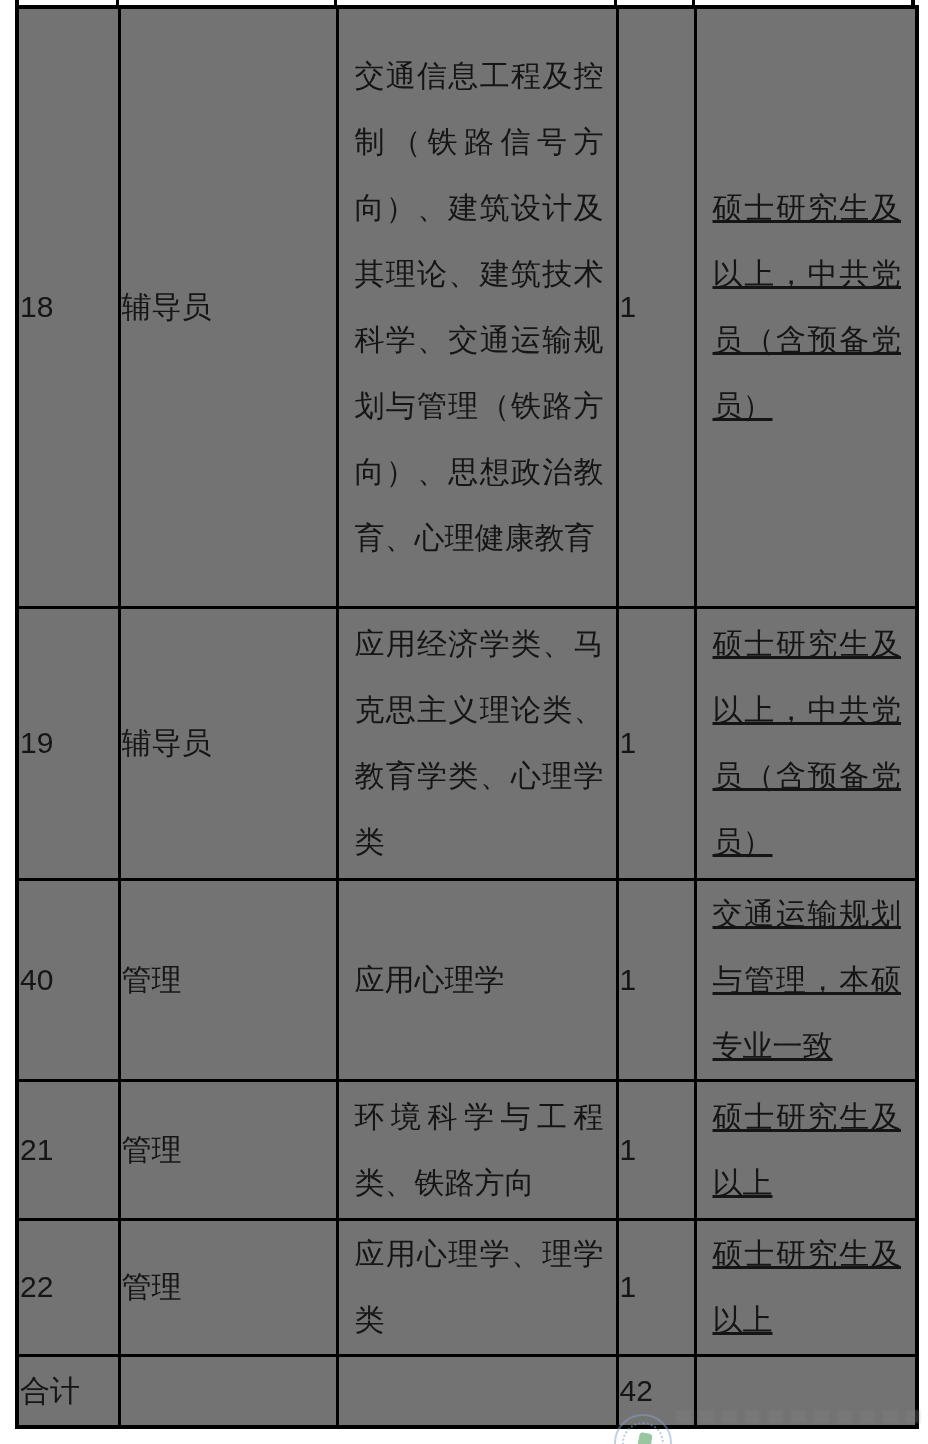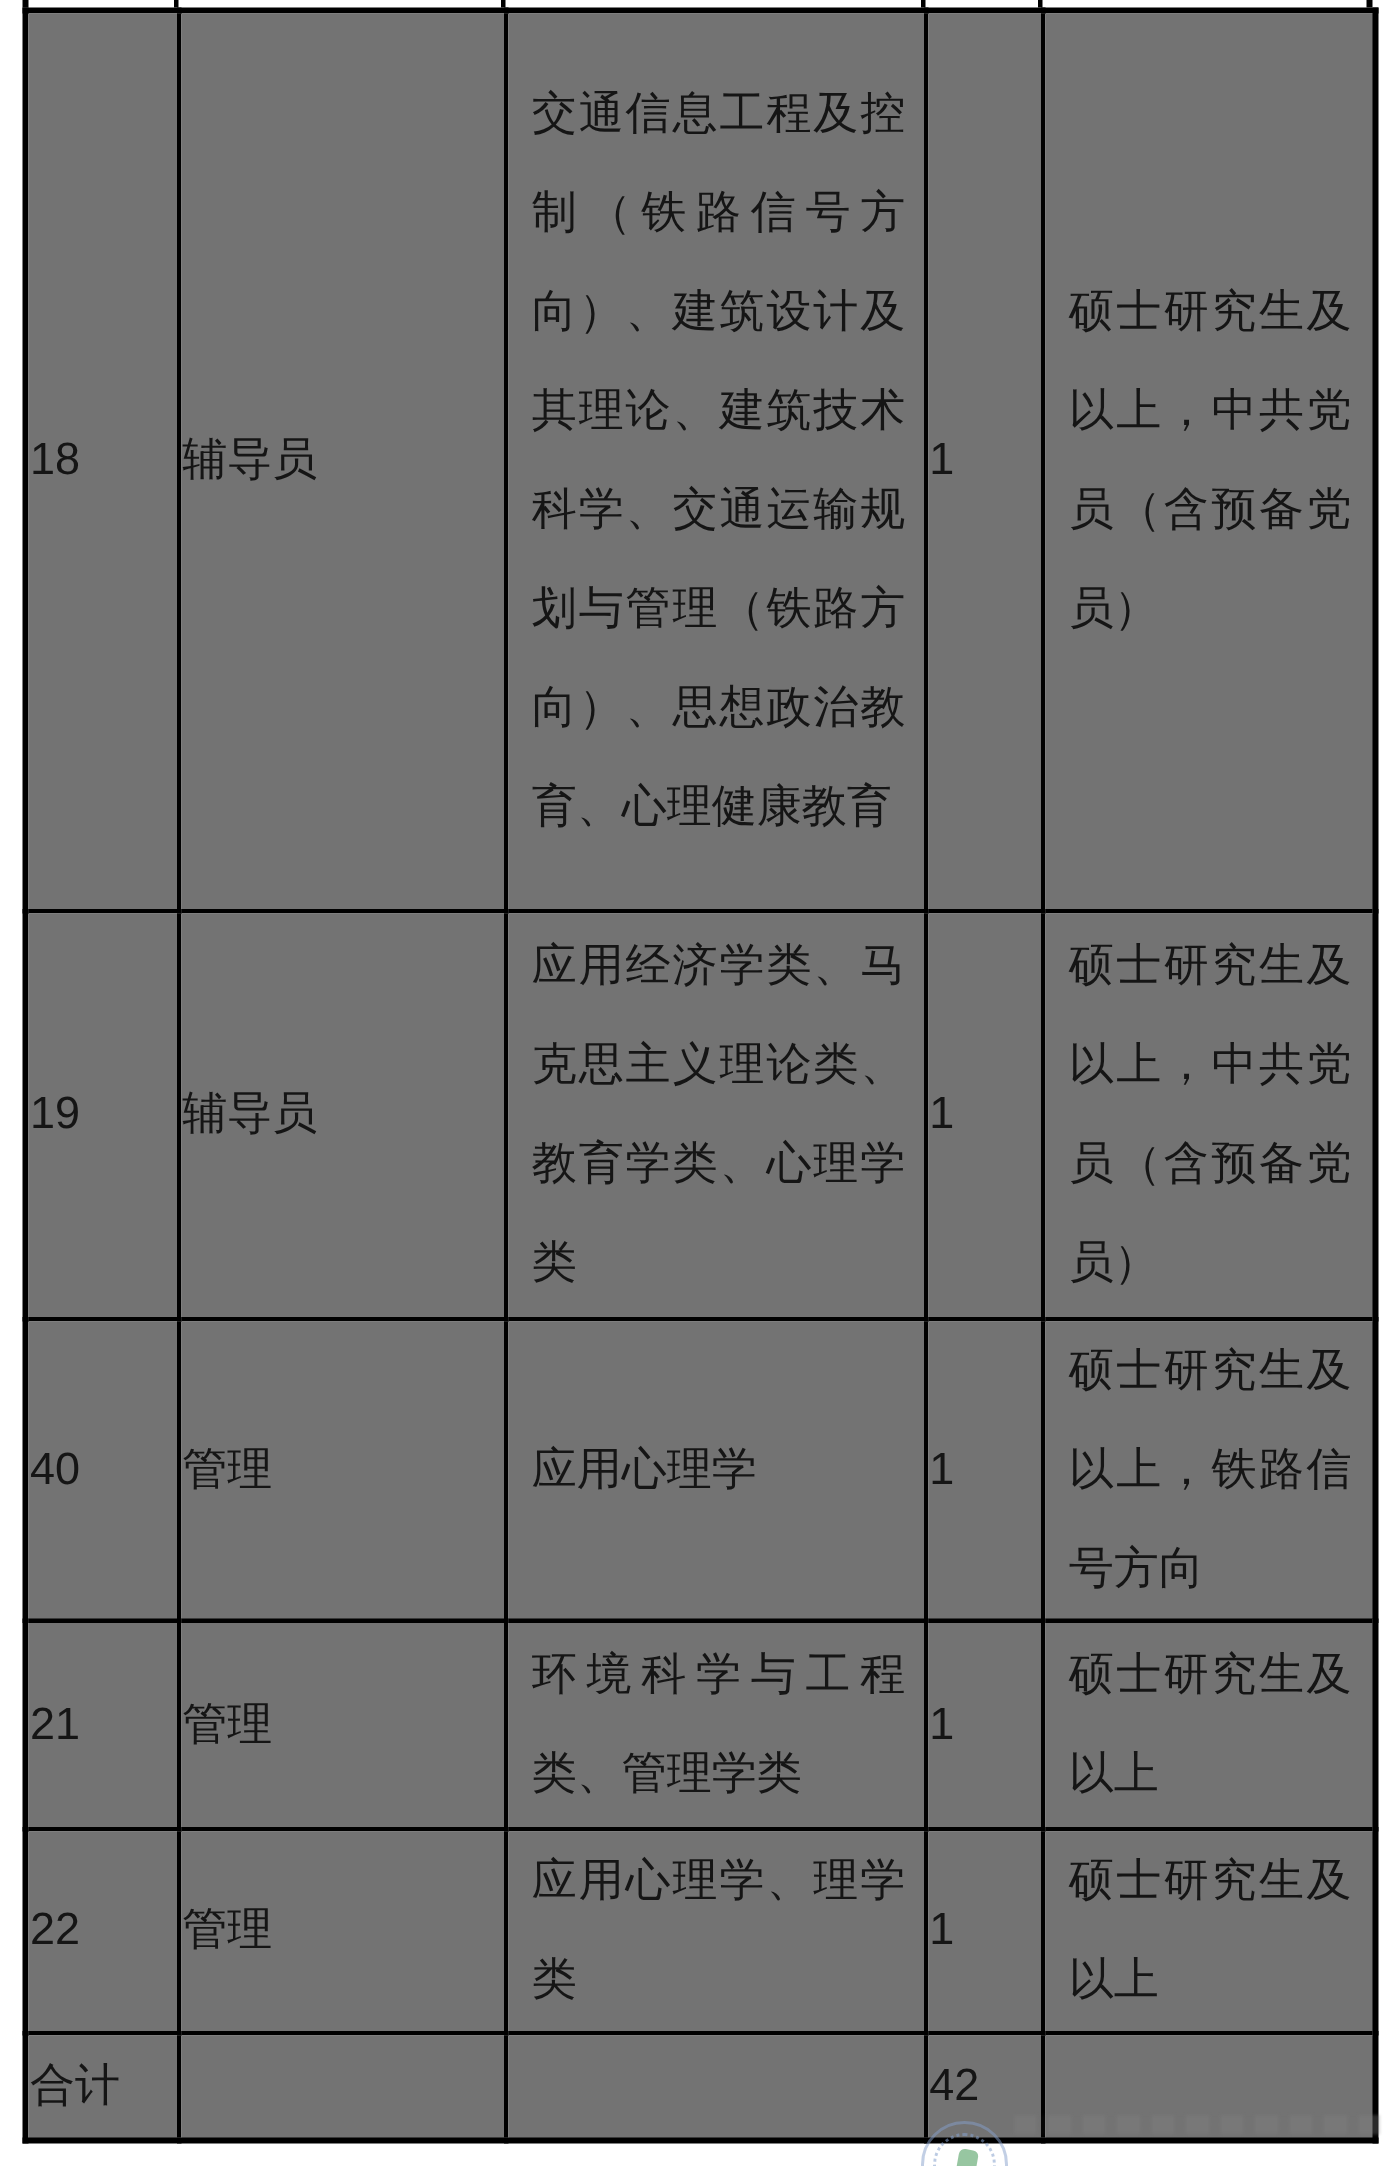--- a/index.html
+++ b/index.html
@@ -50,20 +50,21 @@
   td.c-no, td.c-pos, td.c-count { text-align: left; }
   td.c-major {
     text-align: justify;
     text-justify: inter-character;
     padding: 0 12px 0 16px;
   }
   td.c-req {
     text-align: justify;
     text-justify: inter-character;
     padding: 0 14px 0 16px;
+    text-decoration: underline;
   }
 
   
   .seal {
     position: absolute;
     left: 614px;
     top: 1414px;
     width: 58px;
     height: 58px;
     border: 2px solid rgba(134, 160, 204, 0.50);
@@ -139,26 +140,26 @@
         <td class="c-pos">辅导员</td>
         <td class="c-major">应用经济学类、马克思主义理论类、教育学类、心理学类</td>
         <td class="c-count">1</td>
         <td class="c-req">硕士研究生及以上，中共党员（含预备党员）</td>
       </tr>
       <tr class="r2">
         <td class="c-no">40</td>
         <td class="c-pos">管理</td>
         <td class="c-major">应用心理学</td>
         <td class="c-count">1</td>
-        <td class="c-req">硕士研究生及以上，铁路信号方向</td>
+        <td class="c-req">交通运输规划与管理，本硕专业一致</td>
       </tr>
       <tr class="r3">
         <td class="c-no">21</td>
         <td class="c-pos">管理</td>
-        <td class="c-major">环境科学与工程类、管理学类</td>
+        <td class="c-major">环境科学与工程类、铁路方向</td>
         <td class="c-count">1</td>
         <td class="c-req">硕士研究生及以上</td>
       </tr>
       <tr class="r4">
         <td class="c-no">22</td>
         <td class="c-pos">管理</td>
         <td class="c-major">应用心理学、理学类</td>
         <td class="c-count">1</td>
         <td class="c-req">硕士研究生及以上</td>
       </tr>

